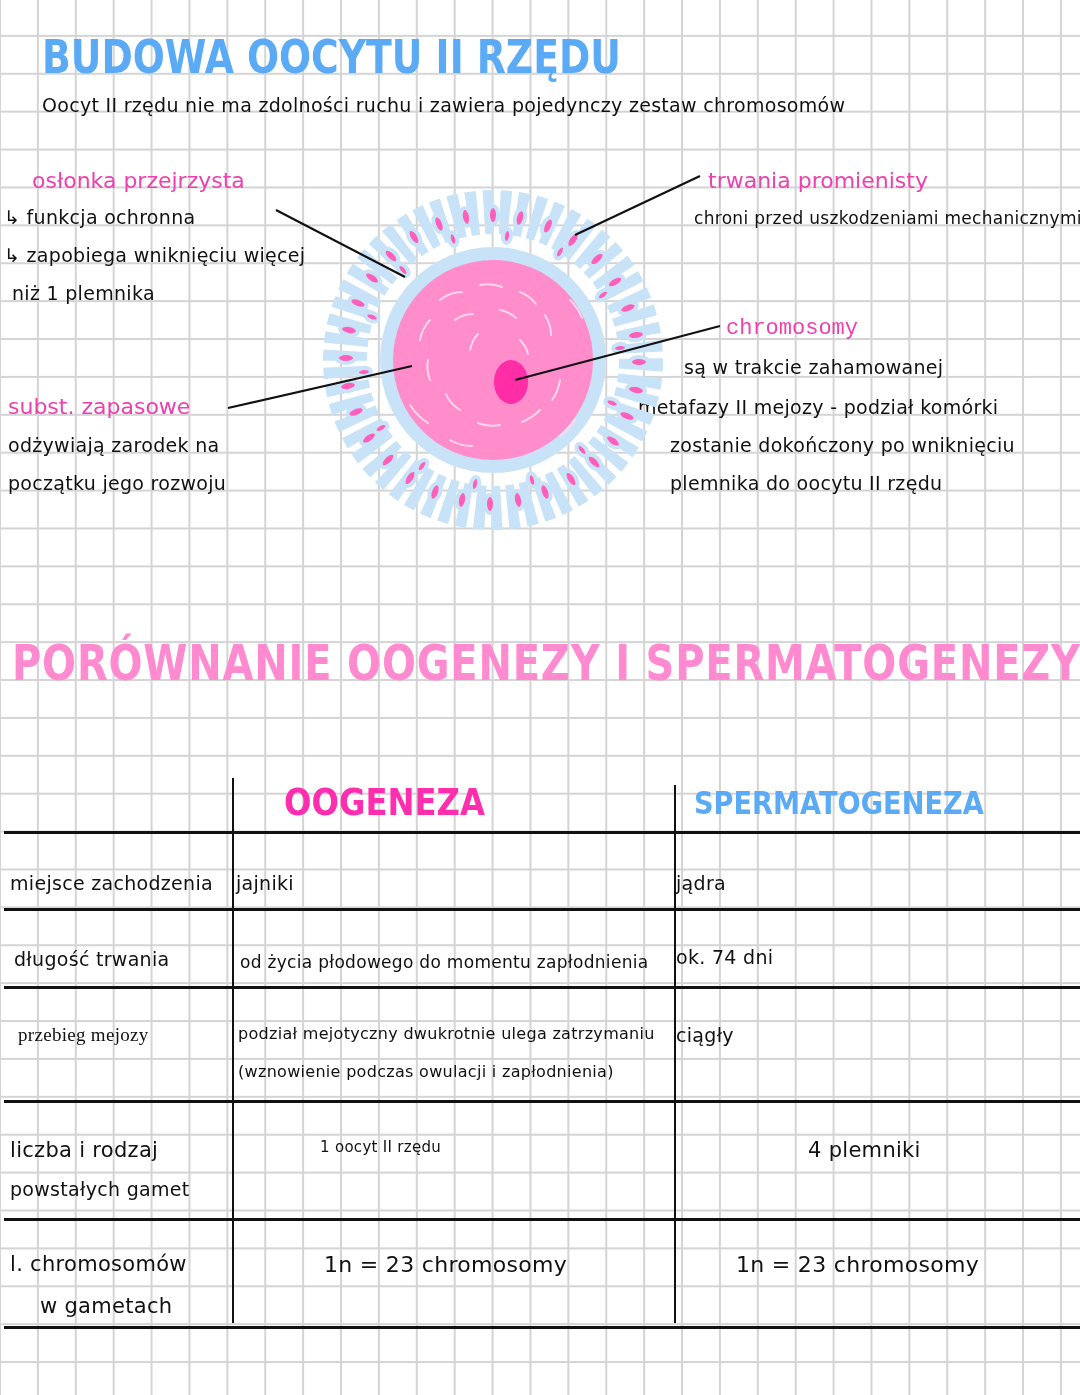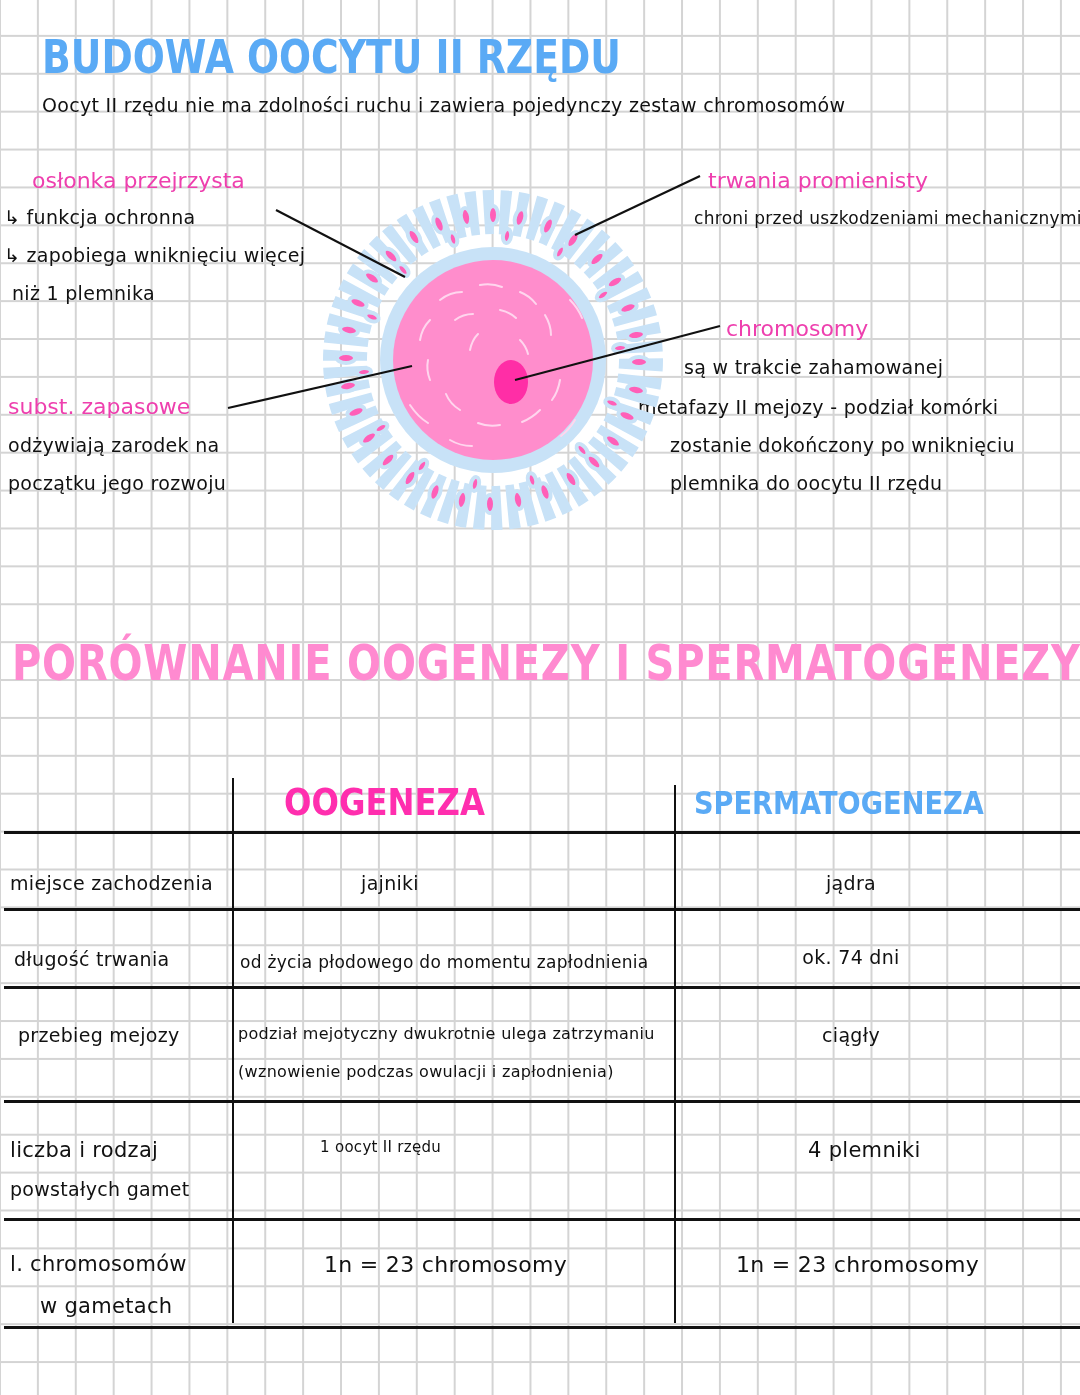--- a/index.html
+++ b/index.html
@@ -24,21 +24,21 @@
     color: #ff8ad0; font-size: 50px; letter-spacing: 1px; transform: scaleX(0.8); transform-origin: left top;
   }
   .hand { font-family: "DejaVu Sans", sans-serif; font-size: 19px; color: #111; letter-spacing: 0.3px; }
   .hand-sm { font-size: 17px; }
   .label-pink { font-family: "DejaVu Sans", sans-serif; font-size: 22px; color: #ee3fae; }
   .th-pink { font-weight: bold; color: #ff2eae; font-size: 38px; font-family: "DejaVu Sans", sans-serif; transform: scaleX(0.85); transform-origin: left top;}
   .th-blue { font-weight: bold; color: #5aaaf5; font-size: 32px; font-family: "DejaVu Sans", sans-serif; transform: scaleX(0.85); transform-origin: left top;}
   .hline { position: absolute; height: 3px; background: #111; }
   .vline { position: absolute; width: 2px; background: #111; }
   svg.pointer { position: absolute; left: 0; top: 0; pointer-events: none; }
-  .cell { position: absolute; text-align: center; }
+  .cell { position: absolute; }
 </style>
 </head>
 <body>
 
 <div class="abs title-blue" style="left:42px; top:30px;">BUDOWA OOCYTU II RZĘDU</div>
 <div class="abs hand" style="left:42px; top:94px; font-size:19px;">Oocyt II rzędu nie ma zdolności ruchu i zawiera pojedynczy zestaw chromosomów</div>
 
 <div class="abs label-pink" style="left:8px; top:168px;margin-left:24px;">osłonka przejrzysta</div>
 <div class="abs hand" style="left:4px; top:206px;">
   <span>↳</span>
@@ -46,21 +46,21 @@
 </div>
 <div class="abs hand" style="left:4px; top:244px;">
   <span>↳</span>
   <span>zapobiega wniknięciu więcej</span>
 </div>
 <div class="abs hand" style="left:12px; top:282px;">niż 1 plemnika</div>
 
 <div class="abs label-pink" style="left:708px; top:168px;">trwania promienisty</div>
 <div class="abs hand hand-sm" style="left:646px; top:208px;padding-left:48px;">chroni przed uszkodzeniami mechanicznymi</div>
 
-<div class="abs label-pink" style="left:726px; top:316px;">chromosomy</div>
+<div class="abs label-pink" style="left:726px; top:316px;font-family:Liberation Mono, monospace;">chromosomy</div>
 <div class="abs hand" style="left:684px; top:356px;">są w trakcie zahamowanej</div>
 <div class="abs hand" style="left:638px; top:396px;">metafazy II mejozy - podział komórki</div>
 <div class="abs hand" style="left:670px; top:434px;">zostanie dokończony po wniknięciu</div>
 <div class="abs hand" style="left:670px; top:472px;">plemnika do oocytu II rzędu</div>
 
 <div class="abs label-pink" style="left:8px; top:394px;">subst. zapasowe</div>
 <div class="abs hand" style="left:8px; top:434px;">odżywiają zarodek na</div>
 <div class="abs hand" style="left:8px; top:472px;">początku jego rozwoju</div>
 
 <svg class="pointer" width="1080" height="560" viewBox="0 0 1080 560">
@@ -163,21 +163,21 @@
   <div class="abs th-blue" style="left:694px; top:784px;">SPERMATOGENEZA</div>
 
   <div class="abs hand" style="left:10px; top:872px;">miejsce zachodzenia</div>
   <div class="cell hand" style="left:236px; width:308px; top:872px;">jajniki</div>
   <div class="cell hand" style="left:676px; width:350px; top:872px;">jądra</div>
 
   <div class="abs hand" style="left:14px; top:948px;">długość trwania</div>
   <div class="abs hand hand-sm" style="left:240px; top:918px;margin-top:34px;">od życia płodowego do momentu zapłodnienia</div>
   <div class="cell hand" style="left:676px; width:350px; top:946px;">ok. 74 dni</div>
 
-  <div class="abs hand" style="left:18px; top:1024px;">przebieg mejozy</div>
+  <div class="abs hand" style="left:18px; top:1024px;font-family:Liberation Serif, serif;">przebieg mejozy</div>
   <div class="abs hand hand-sm" style="left:238px; top:1024px; font-size:16px;">podział mejotyczny dwukrotnie ulega zatrzymaniu</div>
   <div class="abs hand hand-sm" style="left:238px; top:1062px; font-size:16px;">(wznowienie podczas owulacji i zapłodnienia)</div>
   <div class="cell hand" style="left:676px; width:350px; top:1024px;">ciągły</div>
 
   <div class="abs hand" style="left:10px; top:1138px; font-size:21px;">liczba i rodzaj</div>
   <div class="abs hand" style="left:10px; top:1178px;">powstałych gamet</div>
   <div class="abs hand" style="left:320px; top:1138px; font-size:15px;">1 oocyt II rzędu</div>
   <div class="abs hand" style="left:808px; top:1138px; font-size:21px;">4 plemniki</div>
 
   <div class="abs hand" style="left:10px; top:1252px; font-size:21px;">l. chromosomów</div>

